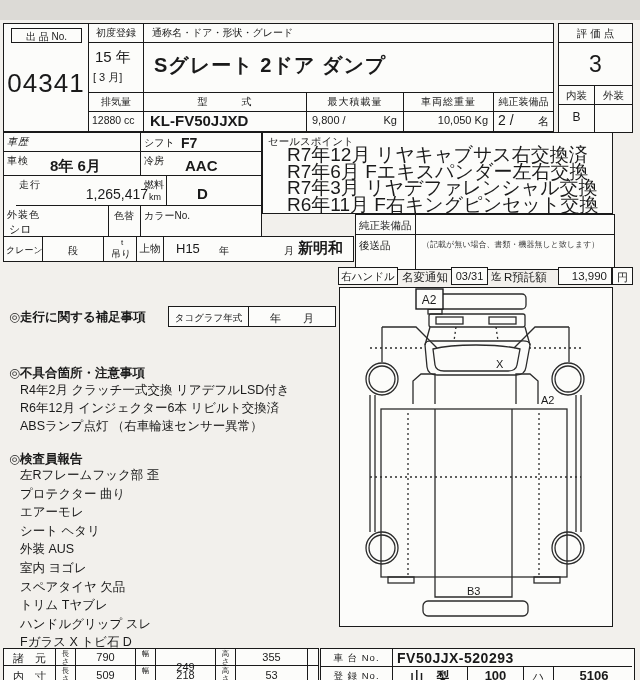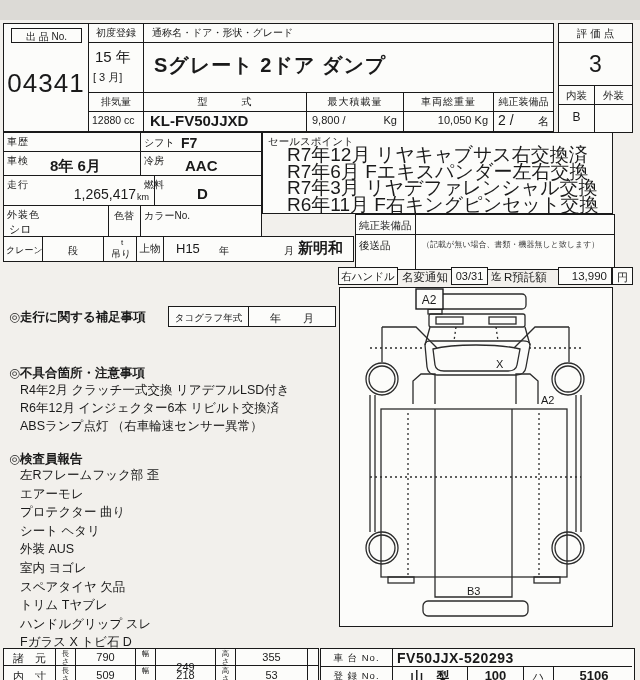--- a/index.html
+++ b/index.html
@@ -73,36 +73,36 @@
     <div class="c bb ctr" style="left:0;top:0;width:73px;height:19px;font-size:10.5px;padding-top:3px;">評 価 点</div>
     <div class="c bb ctr" style="left:0;top:19px;width:73px;height:43px;font-size:23px;padding-top:8px;">3</div>
     <div class="c br bb ctr" style="left:0;top:62px;width:36px;height:19px;font-size:10.5px;padding-top:3px;">内装</div>
     <div class="c bb ctr" style="left:36px;top:62px;width:37px;height:19px;font-size:10.5px;padding-top:3px;">外装</div>
     <div class="c br ctr" style="left:0;top:81px;width:36px;height:27px;font-size:12px;padding-top:5px;">B</div>
     <div class="c ctr" style="left:36px;top:81px;width:37px;height:27px;font-size:12px;padding-top:5px;"></div>
   </div>
 
   <div class="tbl" style="left:3px;top:112px;width:257px;height:104px;">
     <div class="c br bb" style="left:0;top:0;width:137px;height:19px;">
-      <span class="t lab" style="left:3px;top:2px;">車歴</span>
+      <span class="t lab" style="left:3px;top:2px;font-style:italic;">車歴</span>
       <span class="t" style="left:50px;top:2px;font-size:12px;"></span>
     </div>
     <div class="c bb" style="left:137px;top:0;width:120px;height:19px;">
       <span class="t lab" style="left:3px;top:3px;letter-spacing:0;">シフト</span>
       <span class="t" style="left:40px;top:2px;font-size:14px;font-weight:600;">F7</span>
     </div>
     <div class="c br bb" style="left:0;top:19px;width:137px;height:24px;">
       <span class="t lab" style="left:3px;top:2px;">車検</span>
       <span class="t" style="left:46px;top:5px;font-size:15px;font-weight:600;">8年 6月</span>
     </div>
     <div class="c bb" style="left:137px;top:19px;width:120px;height:24px;">
       <span class="t lab" style="left:3px;top:2px;letter-spacing:0;">冷房</span>
       <span class="t" style="left:44px;top:5px;font-size:15px;font-weight:600;">AAC</span>
     </div>
-    <div class="c br bb" style="left:0;top:43px;width:151px;height:30px;">
+    <div class="c br bb" style="left:12px;top:43px;width:151px;height:30px;">
       <span class="t lab" style="left:3px;top:2px;">走行</span>
       <span class="t" style="right:18px;bottom:3px;font-size:14px;">1,265,417</span>
       <span class="t" style="right:5px;bottom:3px;font-size:9px;">km</span>
     </div>
     <div class="c bb" style="left:137px;top:43px;width:120px;height:30px;">
       <span class="t lab" style="left:3px;top:2px;letter-spacing:0;">燃料</span>
       <span class="t" style="left:56px;top:9px;font-size:15px;font-weight:600;">D</span>
     </div>
     <div class="c br" style="left:0;top:73px;width:105px;height:31px;">
       <span class="t lab" style="left:3px;top:2px;">外装色</span>
@@ -173,22 +173,22 @@
   <div class="t" style="left:9px;top:345px;font-size:12.5px;font-weight:600;">◎不具合箇所・注意事項</div>
   <div style="position:absolute;left:20px;top:361px;width:270px;font-size:12.5px;line-height:18.2px;">
     <div>R4年2月 クラッチ一式交換 リアデフルLSD付き</div>
     <div>R6年12月 インジェクター6本 リビルト交換済</div>
     <div>ABSランプ点灯 （右車輪速センサー異常）</div>
   </div>
 
   <div class="t" style="left:9px;top:431px;font-size:12.5px;font-weight:600;">◎検査員報告</div>
   <div style="position:absolute;left:20px;top:446px;width:260px;font-size:12.5px;line-height:18.6px;">
     <div>左Rフレームフック部 歪</div>
+    <div>プロテクター 曲り</div>
     <div>エアーモレ</div>
-    <div>プロテクター 曲り</div>
     <div>シート ヘタリ</div>
     <div>外装 AUS</div>
     <div>室内 ヨゴレ</div>
     <div>スペアタイヤ 欠品</div>
     <div>トリム Tヤブレ</div>
     <div>ハンドルグリップ スレ</div>
     <div>Fガラス X トビ石 D</div>
   </div>
 
   <div class="box" style="left:339px;top:267px;width:274px;height:340px;border-width:1.5px;">

